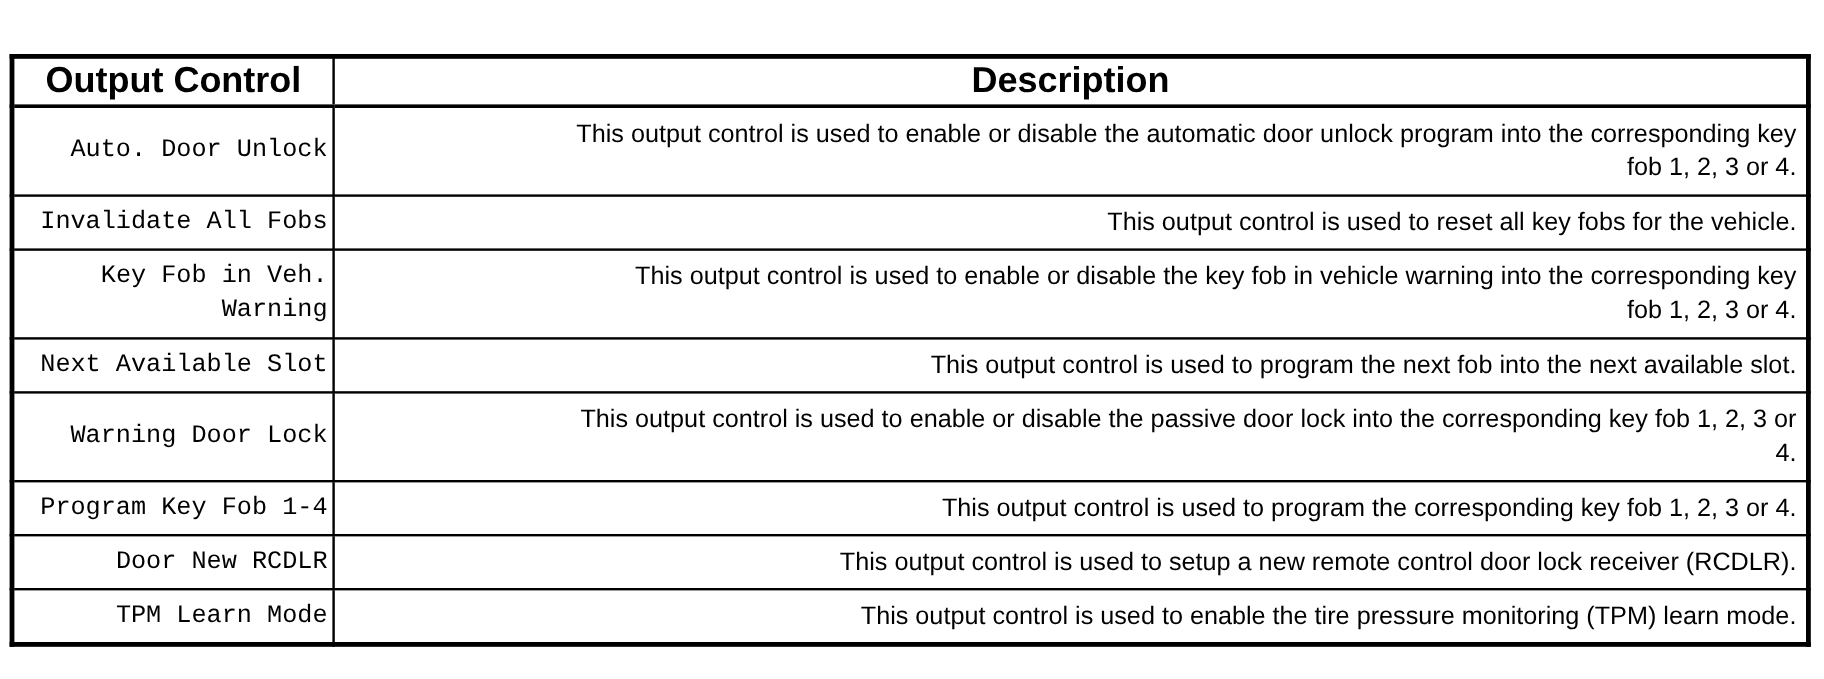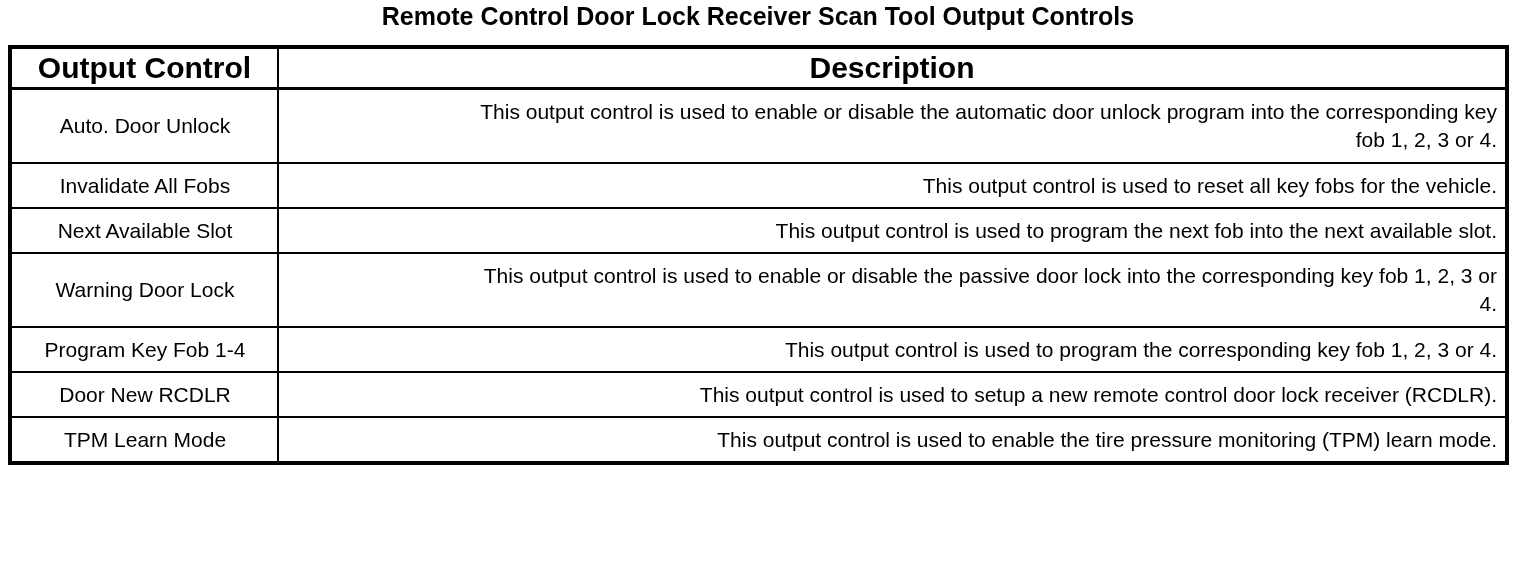--- a/index.html
+++ b/index.html
@@ -49,35 +49,35 @@
   table.controls thead th {
     font-size: 30px;
     font-weight: bold;
     text-align: center;
     height: 34px;
     border-bottom: 3px solid #000000;
     padding: 2px 4px;
   }
   td.ctrl-cell {
     padding: 2px 4px 2px 5px;
-    text-align: center;
+    text-align: right;
+    font-family: Liberation Mono, monospace;
   }
   td.desc-cell {
     padding: 2px 8px 2px 9px;
     text-align: right;
   }
   tr.h-tall  td { height: 68px; }
   tr.h-short td { height: 39px; }
 </style>
 </head>
 <body>
 
 <div class="page">
 
-  <div class="doc-title">Remote Control Door Lock Receiver Scan Tool Output Controls</div>
 
   <table class="controls">
     <colgroup>
       <col class="c1">
       <col class="c2">
     </colgroup>
     <thead>
       <tr>
         <th>Output Control</th>
         <th>Description</th>
@@ -85,20 +85,26 @@
     </thead>
     <tbody>
       <tr class="h-tall">
         <td class="ctrl-cell">Auto. Door Unlock</td>
         <td class="desc-cell">This output control is used to enable or disable the automatic door unlock program into the corresponding key
 fob 1, 2, 3 or 4.</td>
       </tr>
       <tr class="h-short">
         <td class="ctrl-cell">Invalidate All Fobs</td>
         <td class="desc-cell">This output control is used to reset all key fobs for the vehicle.</td>
+      </tr>
+      <tr class="h-tall">
+        <td class="ctrl-cell">Key Fob in Veh.
+Warning</td>
+        <td class="desc-cell">This output control is used to enable or disable the key fob in vehicle warning into the corresponding key
+fob 1, 2, 3 or 4.</td>
       </tr>
       <tr class="h-short">
         <td class="ctrl-cell">Next Available Slot</td>
         <td class="desc-cell">This output control is used to program the next fob into the next available slot.</td>
       </tr>
       <tr class="h-tall">
         <td class="ctrl-cell">Warning Door Lock</td>
         <td class="desc-cell">This output control is used to enable or disable the passive door lock into the corresponding key fob 1, 2, 3 or
 4.</td>
       </tr>

